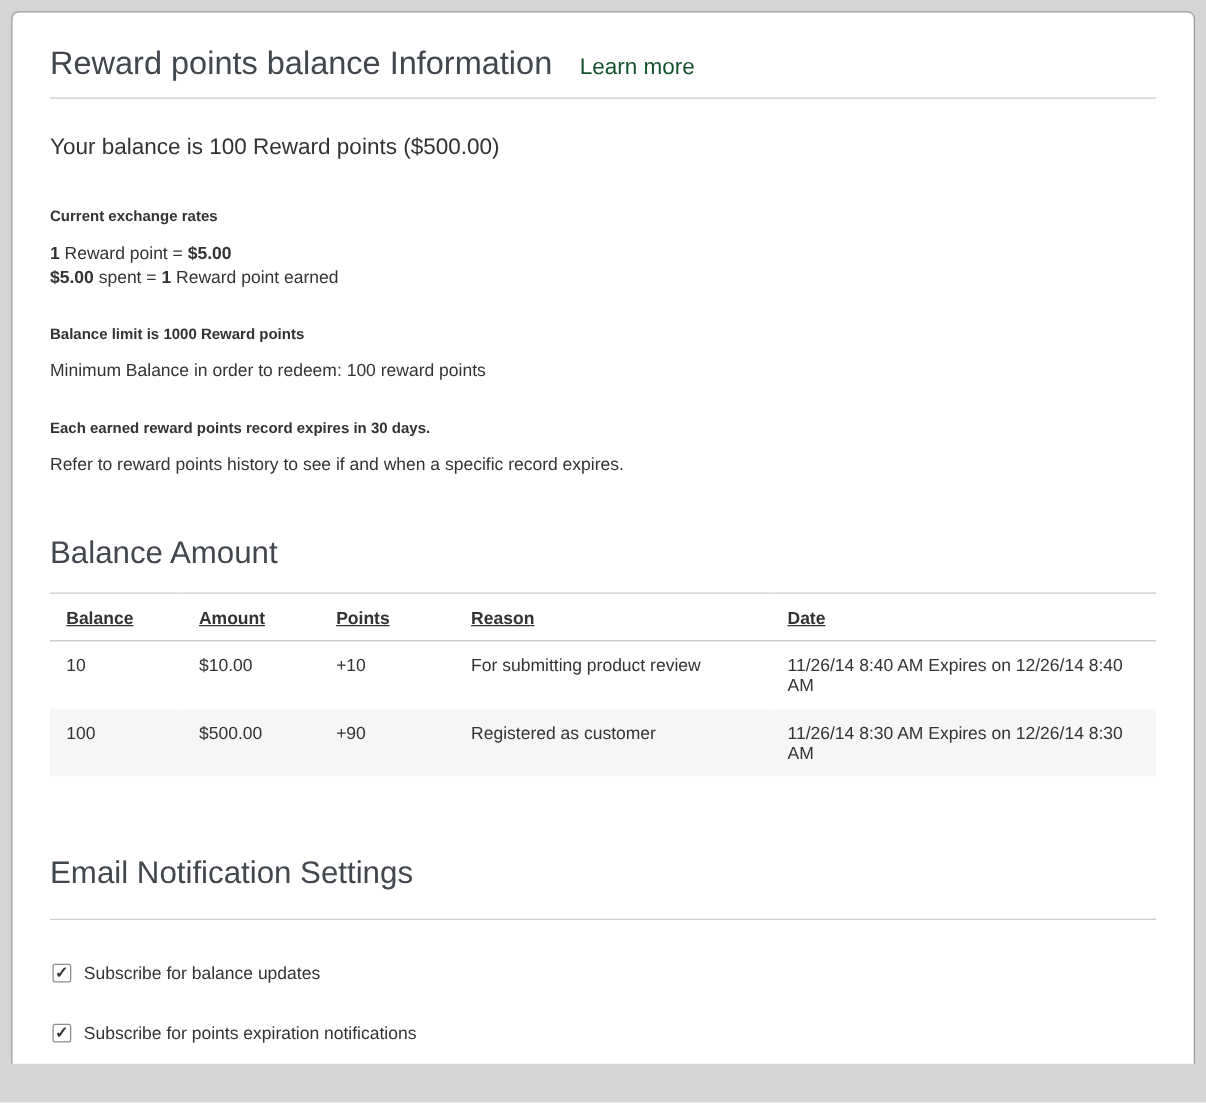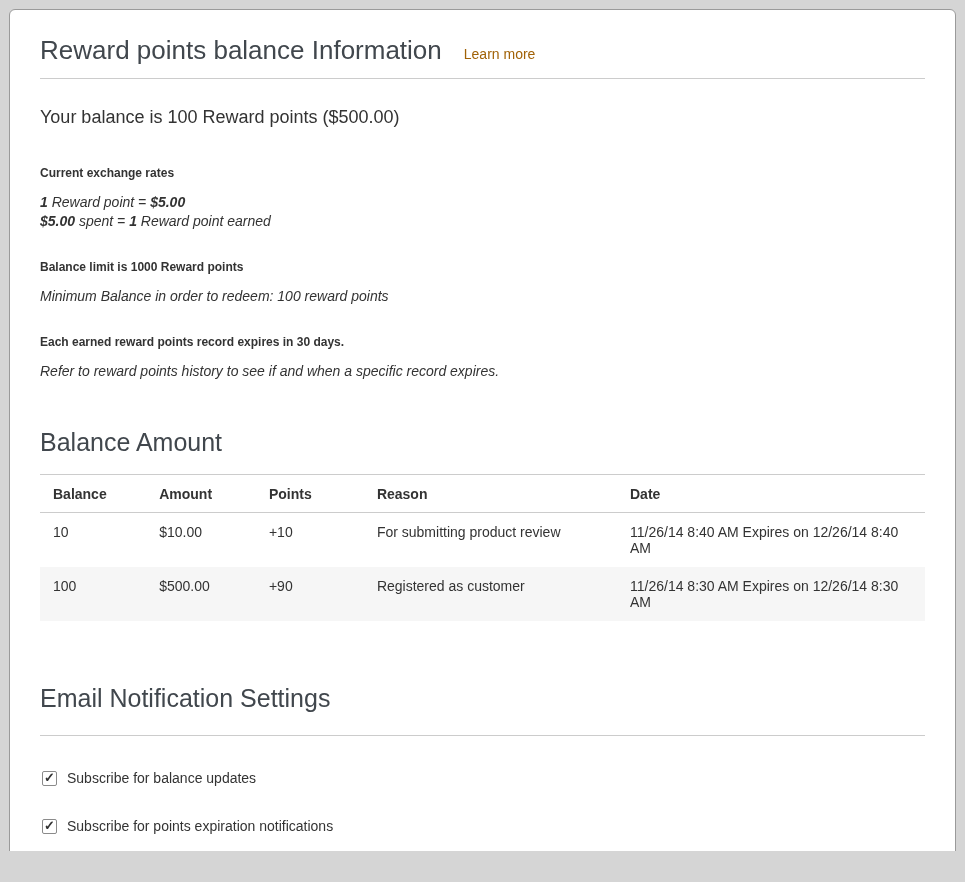--- a/index.html
+++ b/index.html
@@ -35,22 +35,22 @@
   }
   .page-title {
     font-size: 26px;
     font-weight: 300;
     color: #41474d;
     margin: 0;
     line-height: 32px;
   }
   .learn-more {
     margin-left: 22px;
-    color: #a16207;
-    font-size: 14px;
+    color: #14532d;
+    font-size: 18px;
     text-decoration: none;
     cursor: pointer;
   }
   
   .balance-summary {
     margin: 27px 0 0 0;
     font-size: 18px;
     font-weight: 400;
     color: #333;
     line-height: 22px;
@@ -60,21 +60,20 @@
   .info-block.first { margin-top: 36px; }
   .info-heading {
     font-weight: bold;
     font-size: 12px;
     margin: 0;
     line-height: 18px;
   }
   .info-text {
     margin: 11px 0 0 0;
     line-height: 19px;
-    font-style: italic;
   }
   .info-text b { font-weight: bold; }
   
   .section-heading {
     font-size: 25px;
     font-weight: 300;
     color: #41474d;
     margin: 0;
     line-height: 31px;
   }
@@ -90,20 +89,21 @@
     border-collapse: collapse;
     font-size: 14px;
   }
   table.history thead th {
     text-align: left;
     font-weight: bold;
     padding: 11px 10px 10px 13px;
     border-top: 1px solid #cccccc;
     border-bottom: 1px solid #cccccc;
     color: #333;
+    text-decoration: underline;
   }
   table.history tbody td {
     padding: 11px 10px 11px 13px;
     color: #333;
     vertical-align: top;
   }
   table.history tbody tr:nth-child(even) { background: #f6f6f6; }
   .col-balance { width: 12%; }
   .col-amount  { width: 12.4%; }
   .col-points  { width: 12.2%; }

